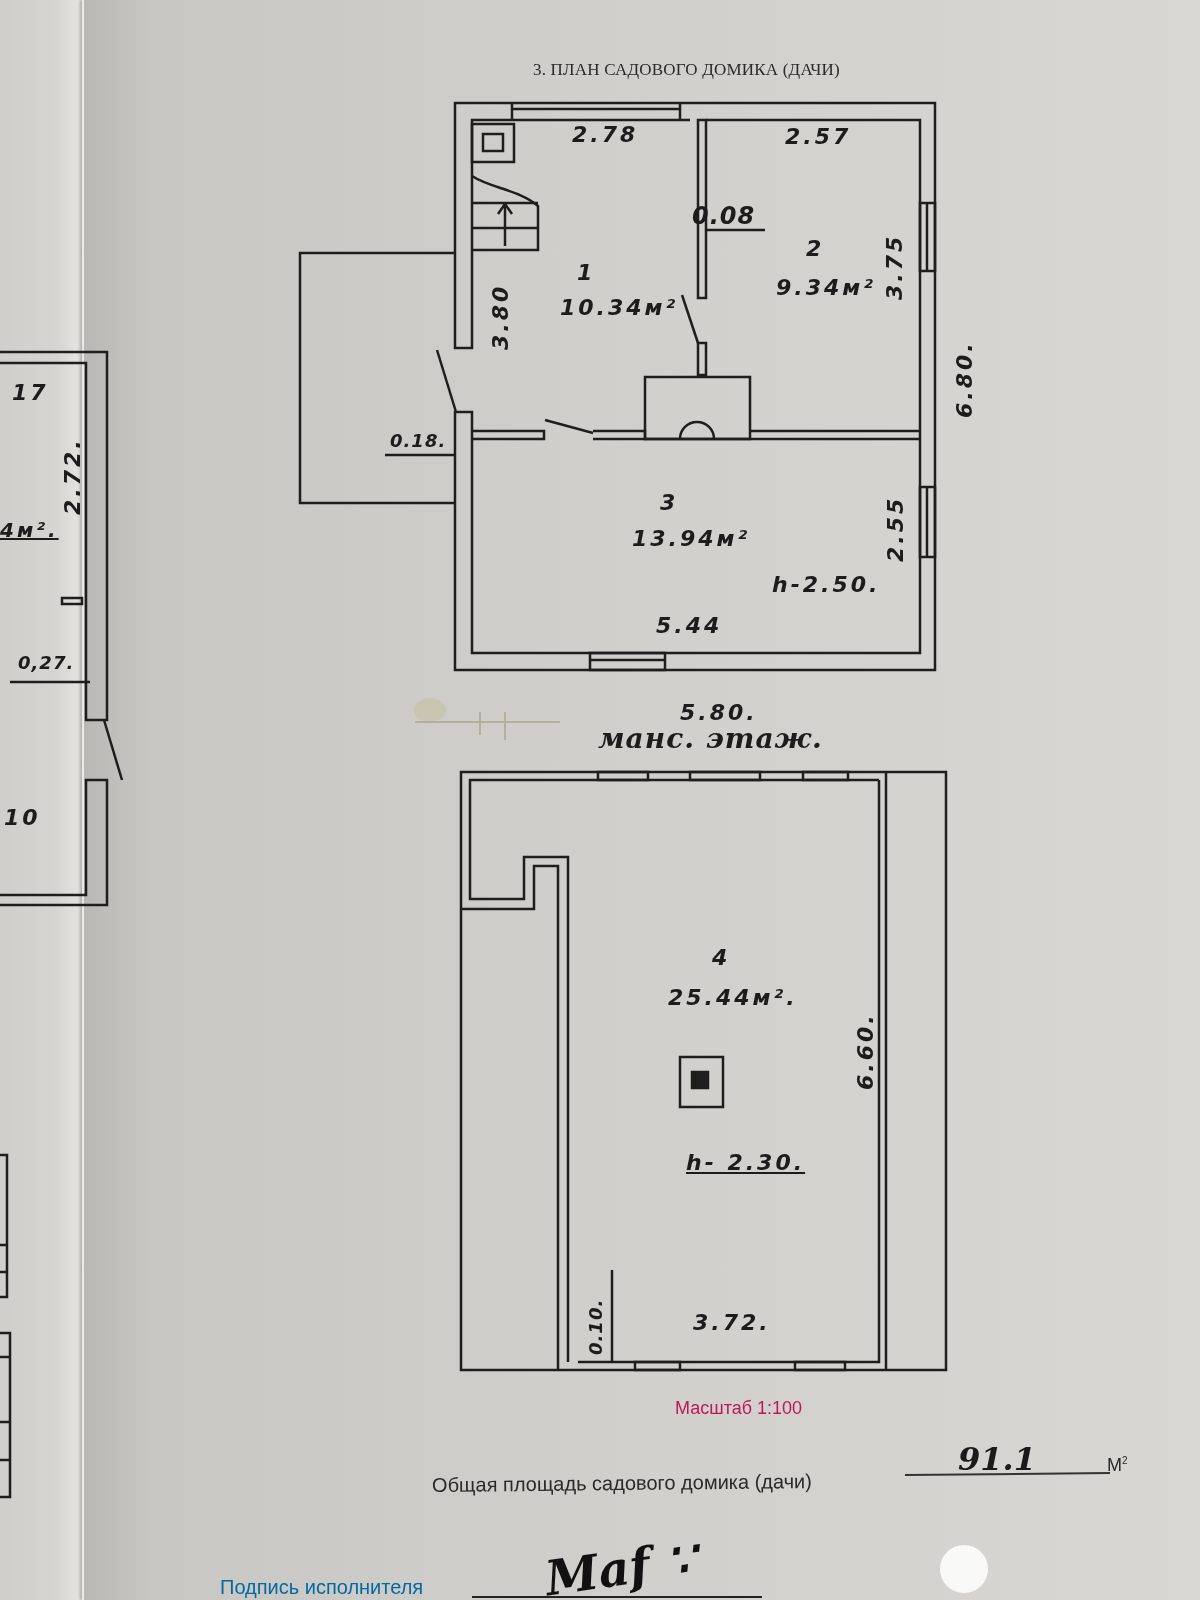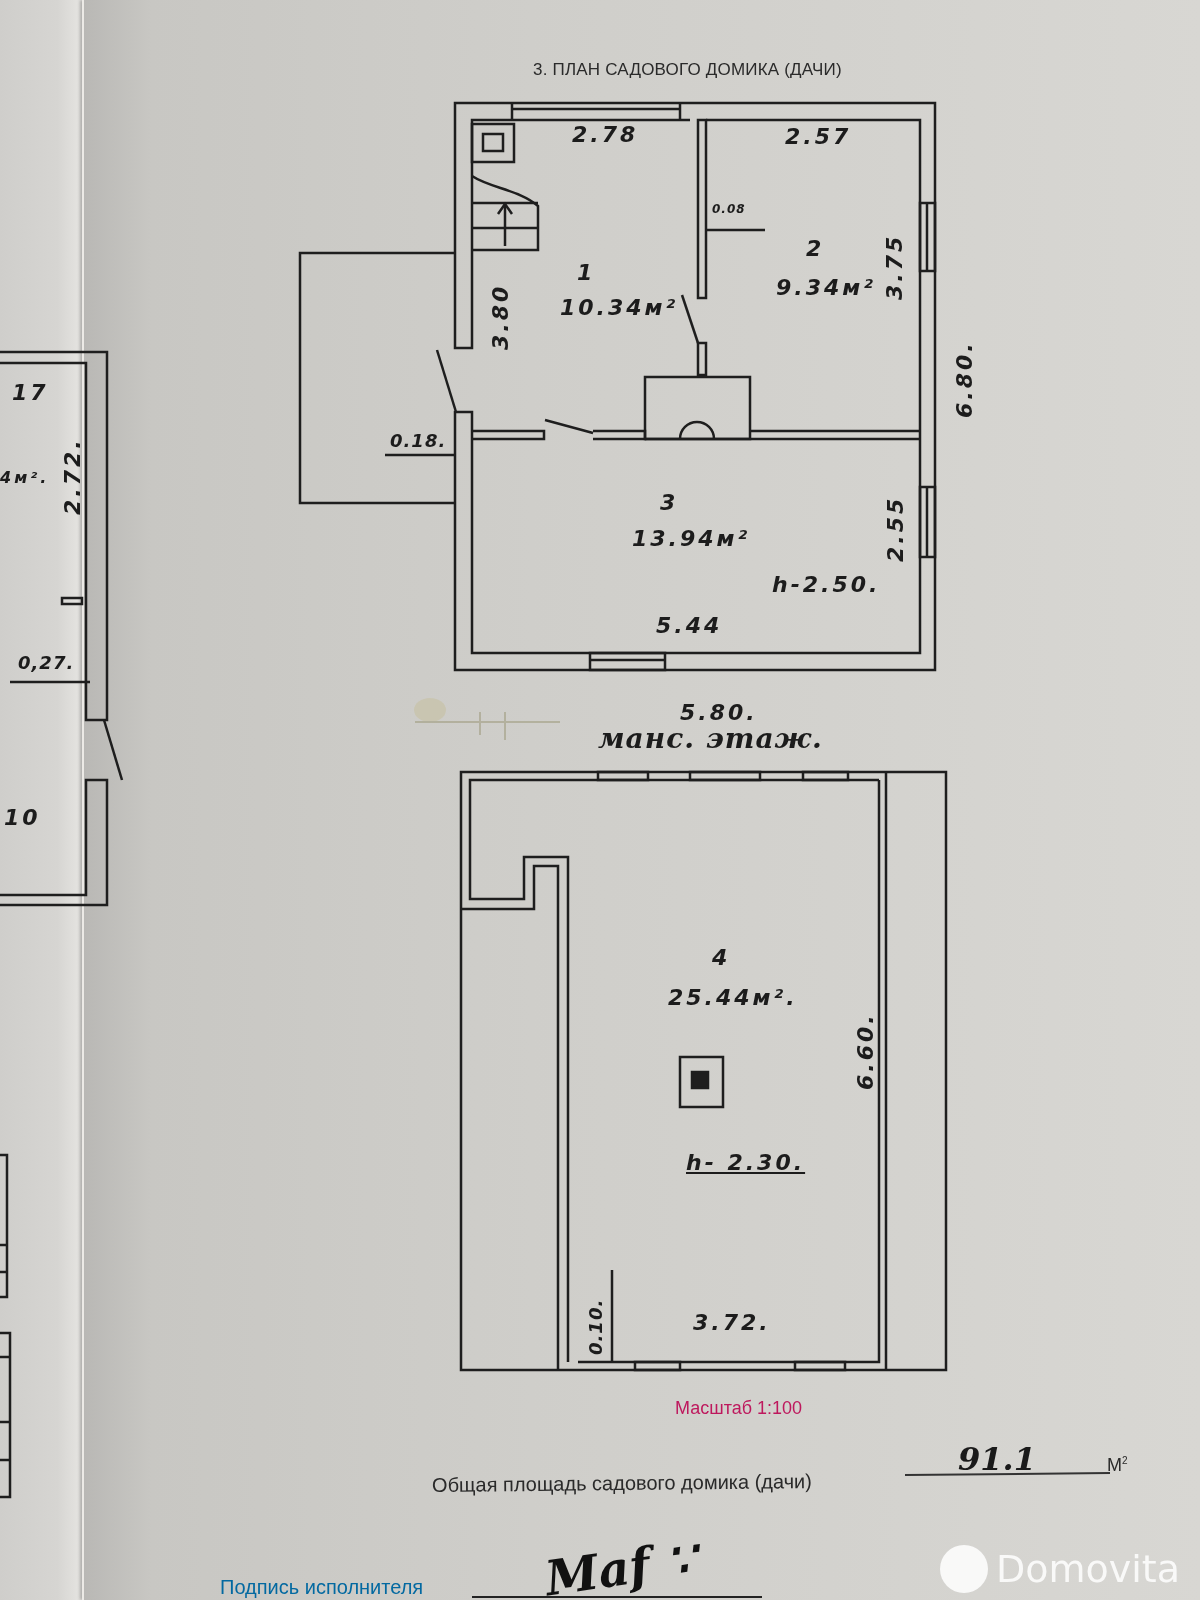--- a/index.html
+++ b/index.html
@@ -14,20 +14,21 @@
   }
   .sheet-main {
     position: absolute; left: 82px; top: 0; width: 1118px; height: 1600px;
     background: linear-gradient(90deg, #b9b8b5 0%, #c8c7c3 6%, #cfceca 40%, #d8d7d3 100%);
     border-left: 2px solid #eceae6;
     box-shadow: -2px 0 3px rgba(0,0,0,0.25);
   }
   .plan-title {
     position: absolute; left: 533px; top: 60px; font-size: 17px; color: #2a2a2a;
     letter-spacing: 0.2px;
+    font-family: Liberation Serif, serif;
   }
   svg.plan { position: absolute; left: 0; top: 0; }
   .hand {
     position: absolute; font-family: "DejaVu Sans", sans-serif; font-style: italic; font-weight: bold;
     color: #1c1c1c; font-size: 22px; white-space: nowrap; letter-spacing: 3px;
   }
   .rot { transform-origin: left top; }
   .scale-label { position: absolute; left: 675px; top: 1398px; font-size: 18px; color: #be185d; }
   .area-label { position: absolute; left: 432px; top: 1472px; font-size: 20px; color: #2a2a2a; transform: rotate(-0.6deg); }
   .area-line { position: absolute; left: 905px; top: 1473px; width: 205px; height: 2px; background: #333; transform: rotate(-0.6deg); }
@@ -138,21 +139,21 @@
     <line x1="415" y1="722" x2="560" y2="722"></line>
     <line x1="480" y1="712" x2="480" y2="735"></line>
     <line x1="505" y1="712" x2="505" y2="740"></line>
   </g>
 </svg>
 
 <div class="plan-title">3. ПЛАН САДОВОГО ДОМИКА (ДАЧИ)</div>
 
 <div class="hand" style="left:572px;top:122px;">2.78</div>
 <div class="hand" style="left:785px;top:124px;">2.57</div>
-<div class="hand" style="left:712px;top:202px;font-size:12px;letter-spacing:1px;">0.08</div>
+<div class="hand" style="left:692px;top:202px;font-size:24px;letter-spacing:1px;">0.08</div>
 <div class="hand" style="left:577px;top:260px;">1</div>
 <div class="hand" style="left:560px;top:295px;">10.34м²</div>
 <div class="hand" style="left:806px;top:236px;">2</div>
 <div class="hand" style="left:776px;top:275px;">9.34м²</div>
 <div class="hand rot" style="left:488px;top:350px;transform:rotate(-90deg);">3.80</div>
 <div class="hand rot" style="left:882px;top:300px;transform:rotate(-90deg);">3.75</div>
 <div class="hand rot" style="left:952px;top:418px;transform:rotate(-90deg);">6.80.</div>
 <div class="hand" style="left:390px;top:430px;font-size:18px;letter-spacing:1px;">0.18.</div>
 <div class="hand" style="left:660px;top:490px;">3</div>
 <div class="hand" style="left:632px;top:526px;">13.94м²</div>
@@ -164,31 +165,30 @@
 <div class="hand" style="left:598px;top:722px;font-family:'DejaVu Serif',serif;font-size:28px;letter-spacing:1px;">манс. этаж.</div>
 
 <div class="hand" style="left:712px;top:945px;">4</div>
 <div class="hand" style="left:668px;top:985px;">25.44м².</div>
 <div class="hand rot" style="left:853px;top:1090px;transform:rotate(-90deg);">6.60.</div>
 <div class="hand" style="left:686px;top:1150px;text-decoration:underline;">h- 2.30.</div>
 <div class="hand rot" style="left:585px;top:1355px;transform:rotate(-90deg);font-size:18px;letter-spacing:1px;">0.10.</div>
 <div class="hand" style="left:693px;top:1310px;">3.72.</div>
 
 <div class="hand" style="left:12px;top:380px;">17</div>
-<div class="hand" style="left:0px;top:468px;font-size:16px;">4м².</div>
+<div class="hand" style="left:0px;top:518px;font-size:20px;text-decoration:underline;">4м².</div>
 <div class="hand rot" style="left:60px;top:515px;transform:rotate(-90deg);">2.72.</div>
 <div class="hand" style="left:18px;top:652px;font-size:18px;letter-spacing:1px;">0,27.</div>
 <div class="hand" style="left:4px;top:805px;">10</div>
 
 <div class="scale-label">Масштаб 1:100</div>
 <div class="area-label">Общая площадь садового домика (дачи)</div>
 <div class="area-line"></div>
 <div class="area-value">91.1</div>
 <div class="area-unit"><span>М</span><sup>2</sup></div>
 
 <div class="sign-label">Подпись исполнителя</div>
 <div class="sign-line"></div>
 <div class="signature">Маf ∵</div>
 
 <div class="watermark">
   <span class="dot"></span>
-  <span>Domovita</span>
 </div>
 
 </body></html>

